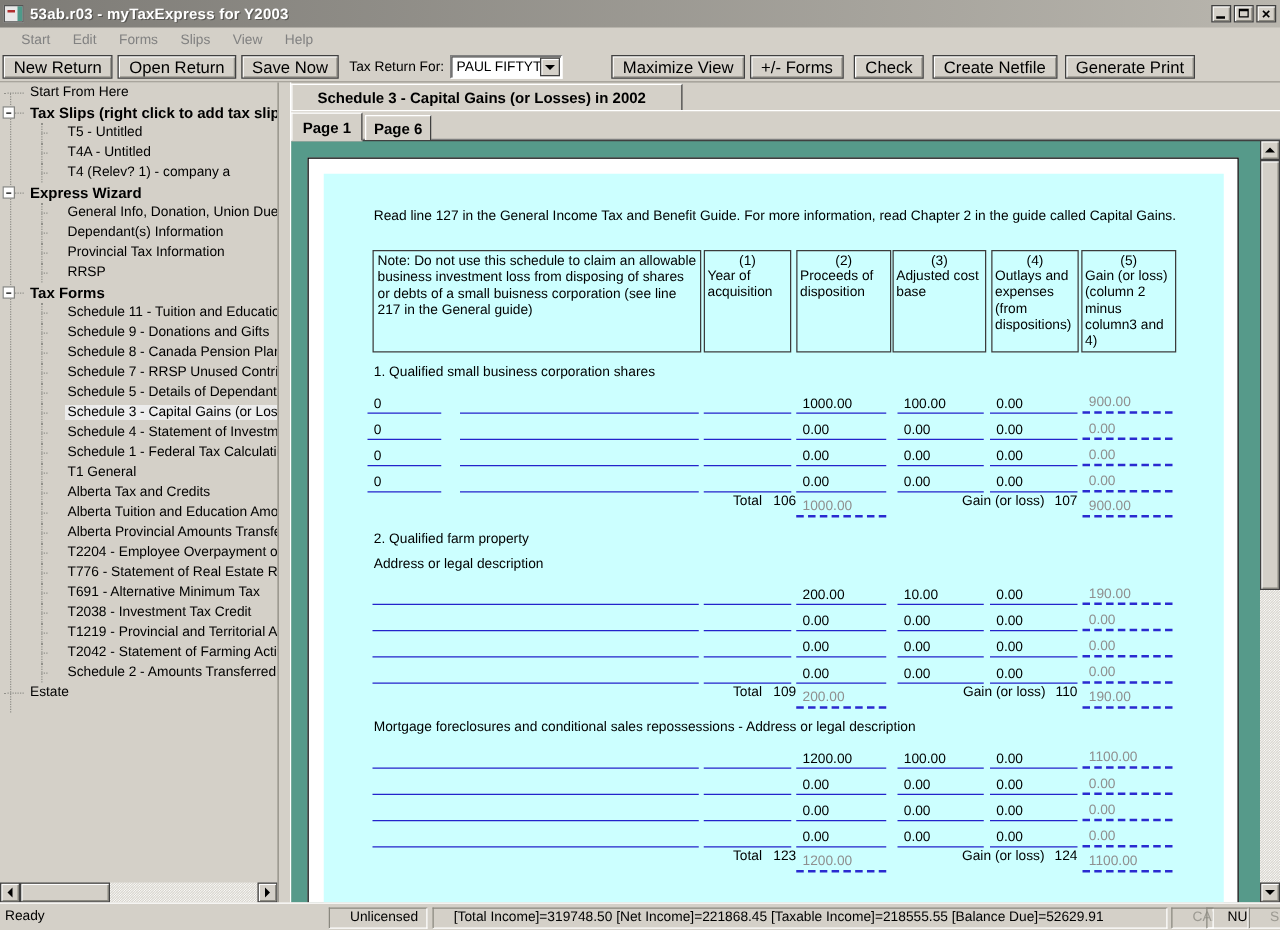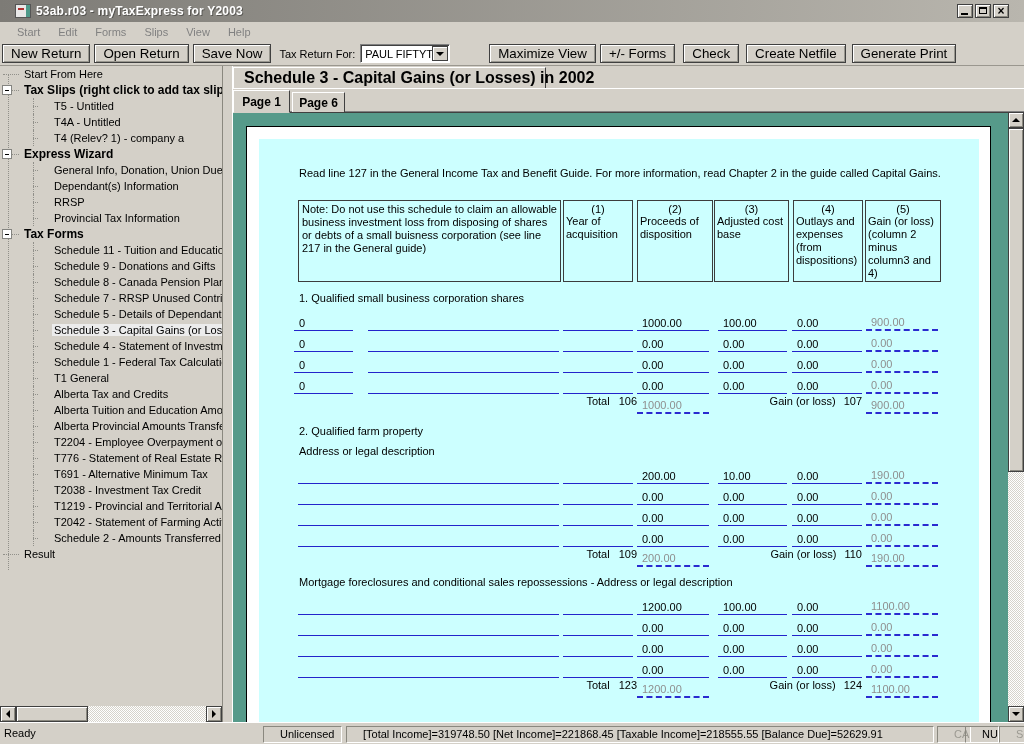--- a/index.html
+++ b/index.html
@@ -2,21 +2,21 @@
 <html><head>
 <meta charset="utf-8">
 <style>
   *{box-sizing:border-box;margin:0;padding:0}
   html,body{width:1024px;height:744px;overflow:hidden}
   body{font-family:"Liberation Sans","DejaVu Sans",sans-serif;font-size:11px;background:#d4d0c8}
   .window{position:absolute;left:0;top:0;width:1024px;height:744px;background:#d4d0c8;overflow:hidden}
 
   
   .titlebar{position:absolute;left:0;top:0;width:100%;height:22px;
-    background:linear-gradient(90deg,#7d7b76,#b9b6ae);display:flex;align-items:center;padding:0 15px}
+    background:linear-gradient(90deg,#7d7b76,#b9b6ae);display:flex;align-items:center;padding:0 3px}
   .app-icon{width:16px;height:14px;position:relative;margin-right:5px;background:#e8e8e8;
     border:1px solid #555;box-shadow:inset -4px 0 0 #4e9a8a}
   .app-icon::after{content:'';position:absolute;left:2px;top:3px;width:6px;height:2px;background:#b03030}
   .title-text{color:#fff;font-weight:bold;font-size:12px;letter-spacing:.2px;flex:1;
     text-shadow:1px 1px 0 rgba(0,0,0,.35);white-space:nowrap;overflow:hidden}
   .winbtns{display:flex;gap:2px}
   .winbtn{width:16px;height:14px;background:#d4d0c8;border:1px solid #404040;
     box-shadow:inset 1px 1px 0 #fff, inset -1px -1px 0 #8a887f;display:flex;align-items:center;justify-content:center;position:relative}
   .g-min{position:absolute;left:3px;bottom:2px;width:7px;height:2px;background:#000}
   .g-rest{position:absolute;left:3px;top:2px;width:8px;height:7px;border:1px solid #000;border-top-width:2px;background:#d4d0c8}
@@ -76,21 +76,21 @@
   .hscroll .right{right:0;top:0;width:16px;height:16px}
   .hscroll .thumb{left:16px;top:0;width:72px;height:16px}
   .splitter{position:absolute;left:222px;top:0;width:11px;bottom:0;background:#d4d0c8;
     border-left:1px solid #8a887f;border-right:1px solid #fff}
 
   
   .main{position:absolute;left:233px;top:0;right:0;bottom:0}
   .form-tab-row{position:absolute;left:0;top:0;right:0;height:23px}
   .form-tab{position:absolute;left:0;top:1px;width:313px;height:22px;background:#d4d0c8;
     border:1px solid;border-color:#fff #404040 #d4d0c8 #fff;display:flex;align-items:center;
-    padding-left:10px;font-weight:bold;font-size:16px;white-space:nowrap}
+    padding-left:20px;font-weight:bold;font-size:12px;white-space:nowrap}
   .form-tab-row::after{content:'';position:absolute;left:0;right:0;bottom:0;border-bottom:1px solid #fff}
   .page-tab-row{position:absolute;left:0;top:23px;right:0;height:23px;border-bottom:1px solid #808080}
   .page-tab{position:absolute;background:#d4d0c8;border:1px solid;border-color:#fff #404040 #d4d0c8 #fff;
     display:flex;align-items:center;justify-content:center;font-weight:bold;font-size:12px;white-space:nowrap}
   .page-tab.active{left:0;top:1px;width:57px;height:23px;z-index:2}
   .page-tab.inactive{left:59px;top:3px;width:53px;height:21px}
 
   
   .canvas{position:absolute;left:0;top:46px;right:16px;bottom:0;background:#569a8a;
     border-top:1px solid #404040;overflow:hidden}
@@ -221,24 +221,24 @@
           <span class="expander"></span>
           <span class="tree-label b">Express Wizard</span>
         </div>
         <div class="tree-item lvl1">
           <span class="tree-label">General Info, Donation, Union Due, Bar</span>
         </div>
         <div class="tree-item lvl1">
           <span class="tree-label">Dependant(s) Information</span>
         </div>
         <div class="tree-item lvl1">
+          <span class="tree-label">Provincial Tax Information</span>
+        </div>
+        <div class="tree-item lvl1">
           <span class="tree-label">RRSP</span>
-        </div>
-        <div class="tree-item lvl1">
-          <span class="tree-label">Provincial Tax Information</span>
         </div>
         <div class="tree-item lvl0">
           <span class="expander"></span>
           <span class="tree-label b">Tax Forms</span>
         </div>
         <div class="tree-item lvl1">
           <span class="tree-label">Schedule 11 - Tuition and Education Am</span>
         </div>
         <div class="tree-item lvl1">
           <span class="tree-label">Schedule 9 - Donations and Gifts</span>
@@ -288,21 +288,21 @@
         <div class="tree-item lvl1">
           <span class="tree-label">T1219 - Provincial and Territorial Altern</span>
         </div>
         <div class="tree-item lvl1">
           <span class="tree-label">T2042 - Statement of Farming Activities</span>
         </div>
         <div class="tree-item lvl1">
           <span class="tree-label">Schedule 2 - Amounts Transferred From</span>
         </div>
         <div class="tree-item lvl0">
-          <span class="tree-label">Result</span>
+          <span class="tree-label">Estate</span>
         </div>
       </div>
 
     <div class="hscroll">
       <div class="stipple" style="position:absolute;inset:0"></div>
       <div class="sb-btn left">
           <span class="arr-left"></span>
         </div>
       <div class="sb-thumb thumb"></div>
       <div class="sb-btn right">

